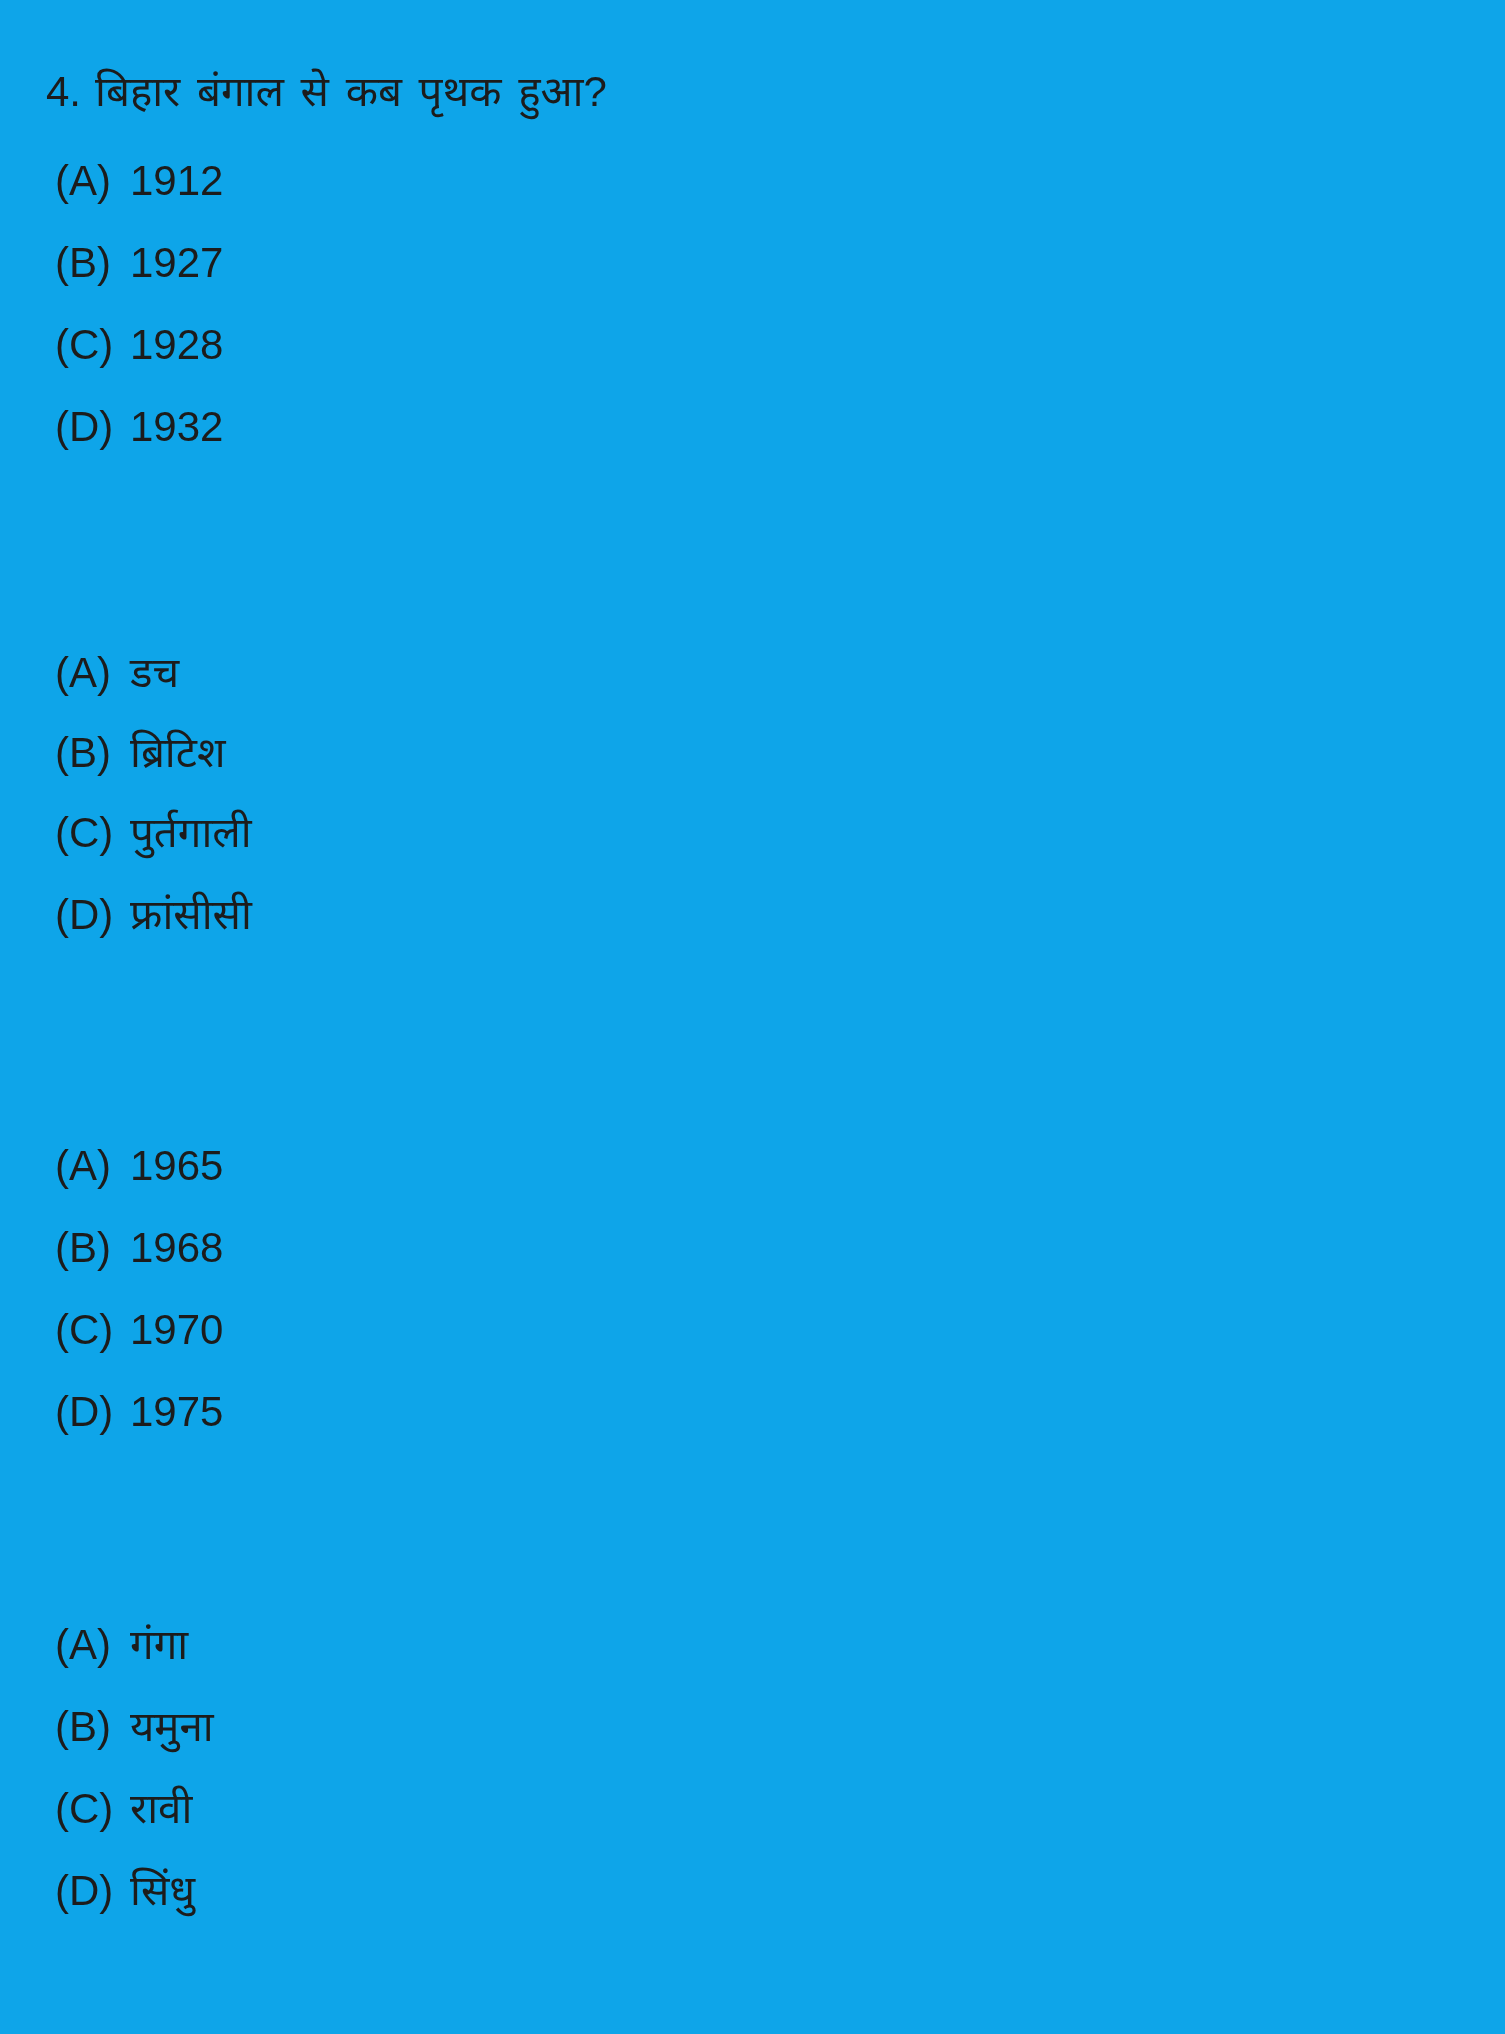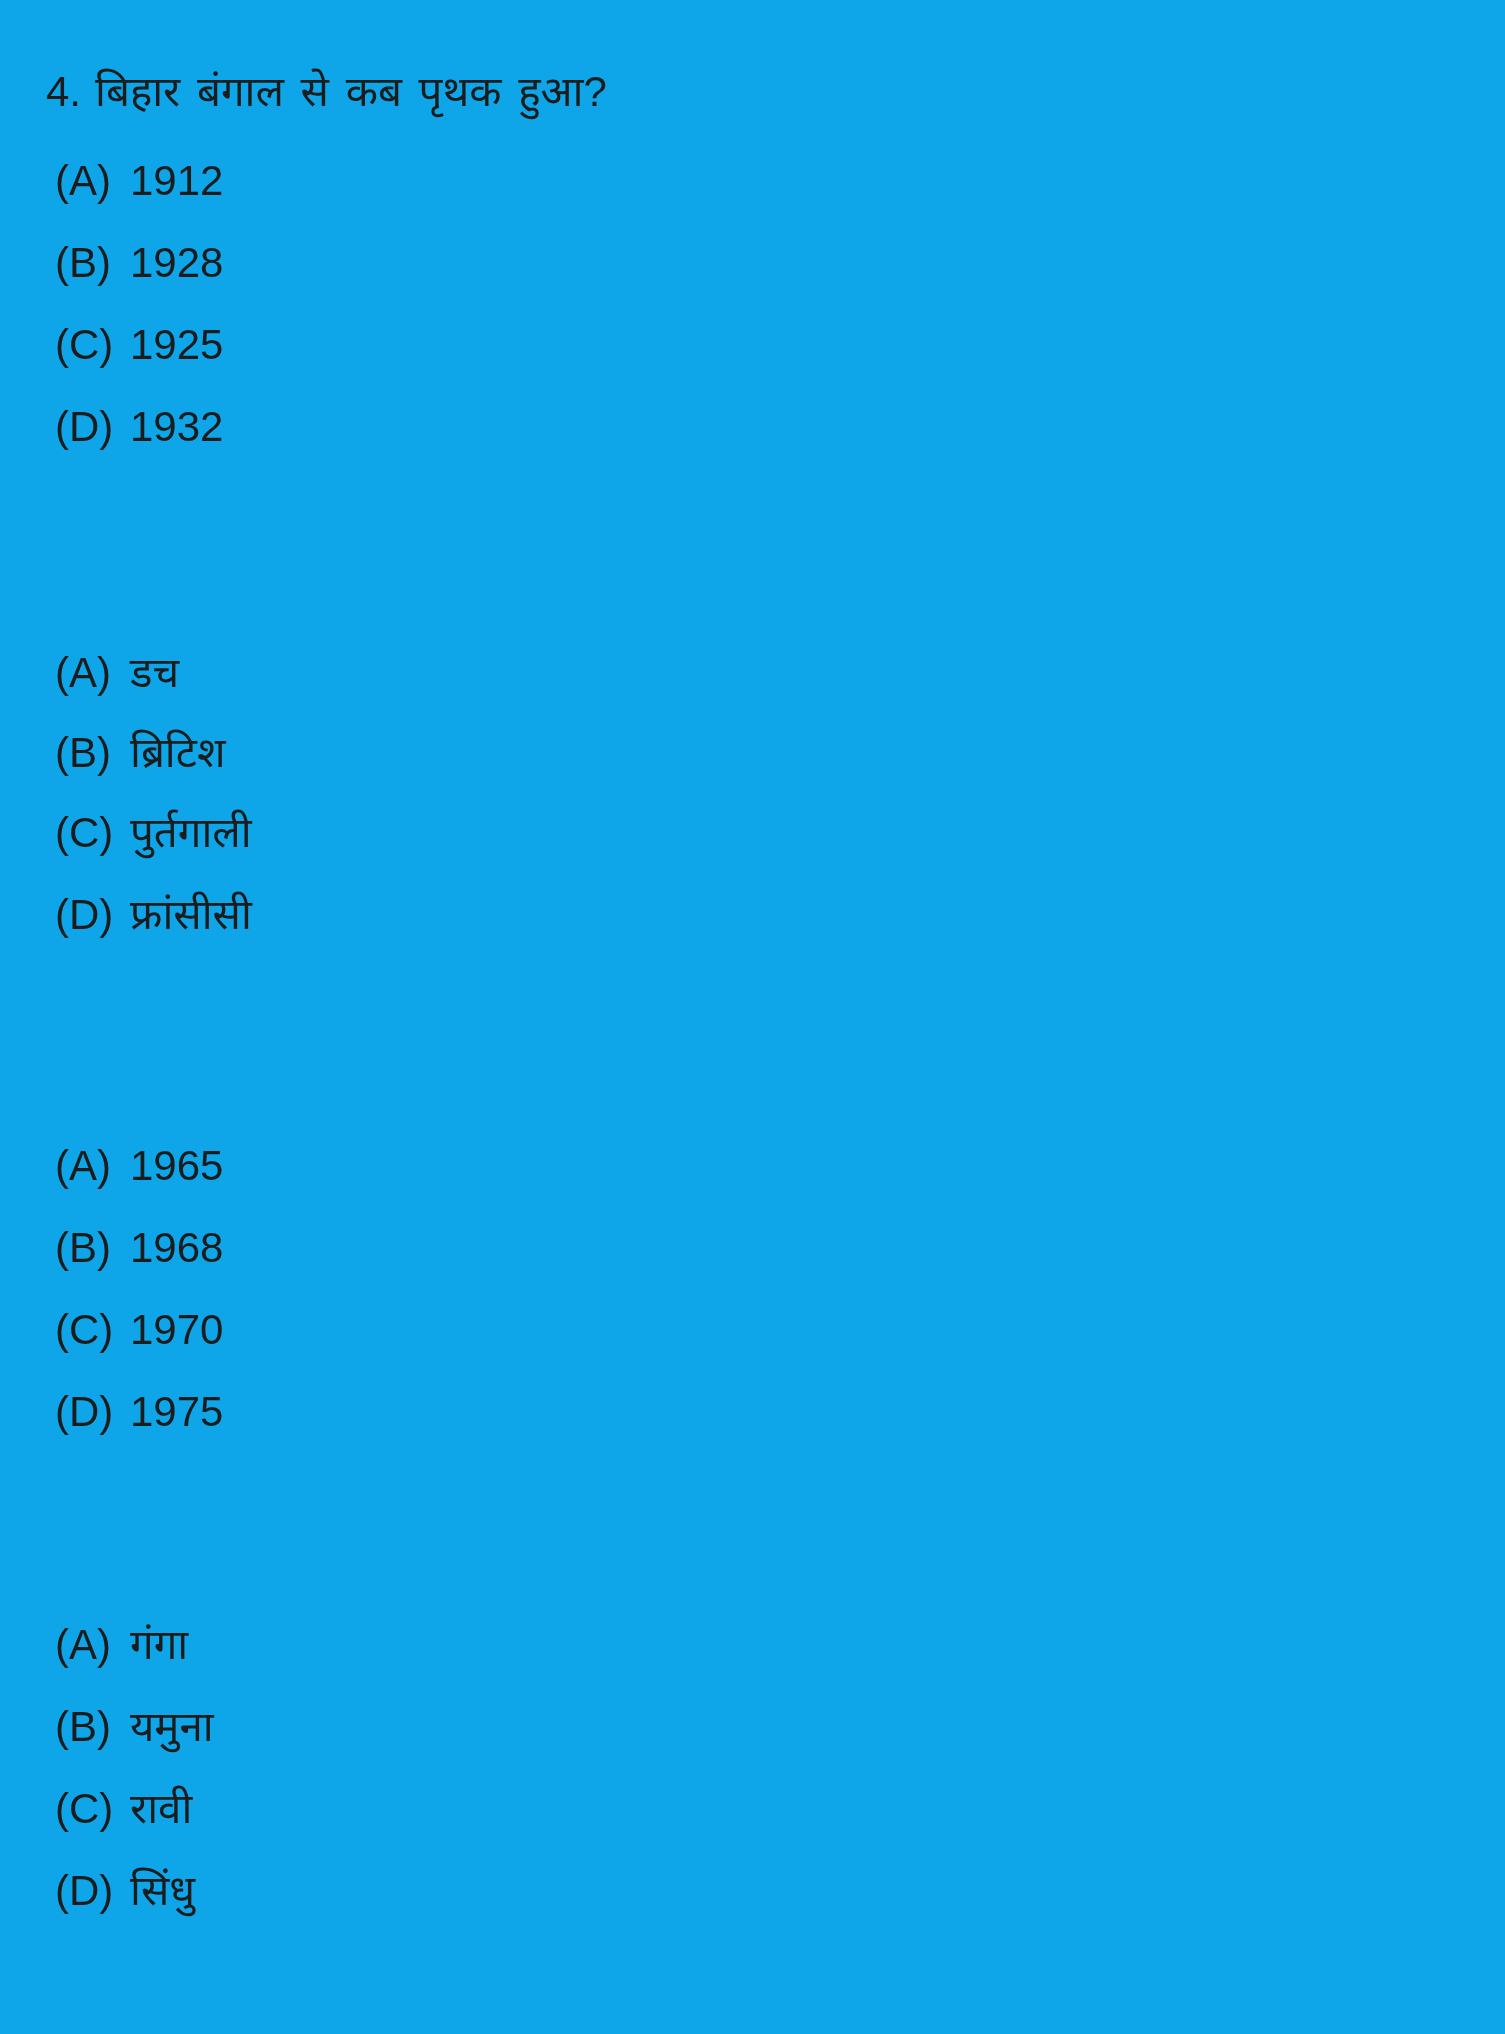--- a/index.html
+++ b/index.html
@@ -40,24 +40,24 @@
 
 <div class="page">
 
   <div class="line q-heading" style="top:62px">
     <span class="q-num">4.</span><span class="q-text">बिहार बंगाल से कब पृथक हुआ?</span>
   </div>
   <div class="line opt-row" style="top:151px">
     <span class="opt-label">(A)</span><span class="opt-text">1912</span>
   </div>
   <div class="line opt-row" style="top:233px">
-    <span class="opt-label">(B)</span><span class="opt-text">1928</span>
+    <span class="opt-label">(B)</span><span class="opt-text">1927</span>
   </div>
   <div class="line opt-row" style="top:315px">
-    <span class="opt-label">(C)</span><span class="opt-text">1925</span>
+    <span class="opt-label">(C)</span><span class="opt-text">1928</span>
   </div>
   <div class="line opt-row" style="top:397px">
     <span class="opt-label">(D)</span><span class="opt-text">1932</span>
   </div>
 
   <div class="line opt-row" style="top:643px">
     <span class="opt-label">(A)</span><span class="opt-text">डच</span>
   </div>
   <div class="line opt-row" style="top:723px">
     <span class="opt-label">(B)</span><span class="opt-text">ब्रिटिश</span>

